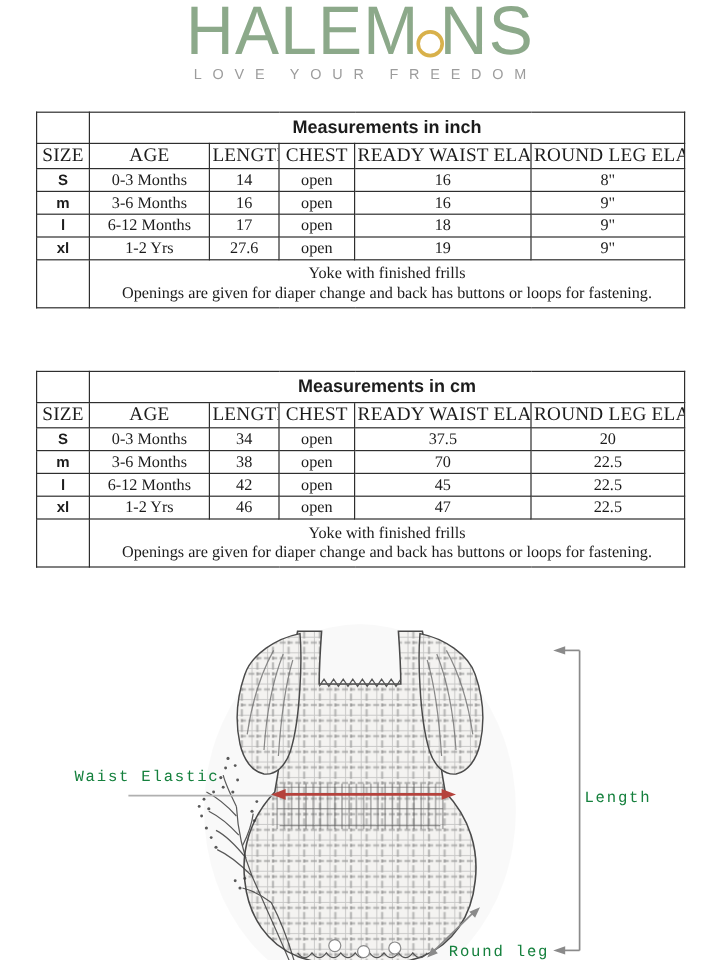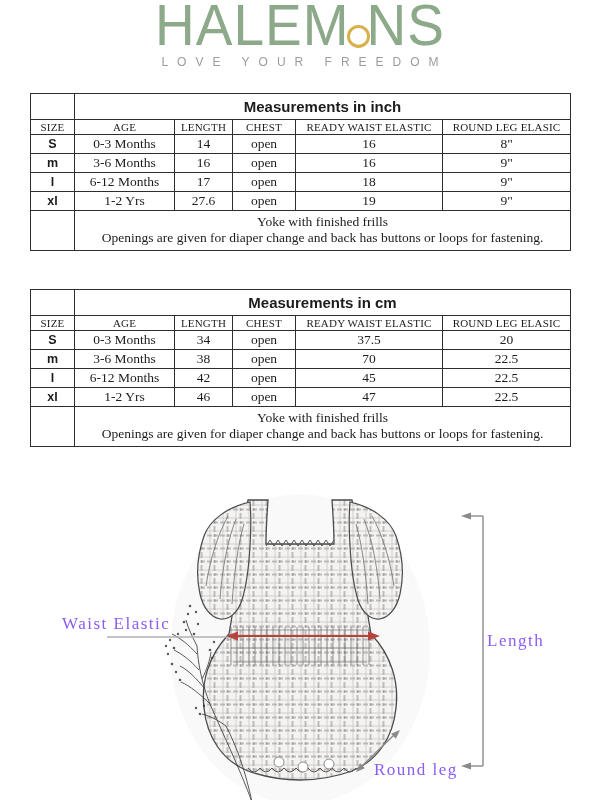--- a/index.html
+++ b/index.html
@@ -30,41 +30,41 @@
     text-indent:9px; 
   }
   
   .tables{width:540px;margin:24px auto 0;}
   table.size-table{
     width:540px;border-collapse:collapse;table-layout:fixed;
     border:1.5px solid #2e2e2e;
     font-size:13.5px;
     padding-left:36px;
   }
-  table.size-table + table.size-table{margin-top:38px;}
+  table.size-table + table.size-table{margin-top:52px;}
   .size-table td{
     border:1px solid #2e2e2e;text-align:center;vertical-align:middle;
     padding:1px 2px;overflow:hidden;white-space:nowrap;
   }
   .size-table td.title{
     font-family:"Liberation Sans", sans-serif;
     font-weight:bold;font-size:15px;padding:4px 0;
   }
-  .size-table td.colhead{font-size:11px;letter-spacing:0.2px;}
+  .size-table td.colhead{font-size:16px;letter-spacing:0.2px;}
   .size-table td.sizecell{
     font-family:"Liberation Sans", sans-serif;
     font-weight:bold;font-size:12.5px;
   }
   .size-table td.notes{padding:3px 0 4px;line-height:16px;white-space:normal;}
   
   .diagram{position:relative;width:600px;height:340px;margin-top:17px;}
   .diagram svg{position:absolute;left:0;top:0;}
   .anno{
-    position:absolute;font-family:Liberation Serif, serif;
-    color:#8b5cf6;font-size:17px;letter-spacing:1.5px;white-space:nowrap;
+    position:absolute;font-family:Liberation Mono, monospace;
+    color:#15803d;font-size:13px;letter-spacing:1.5px;white-space:nowrap;
   }
   .anno.waist{left:62px;top:150px;}
   .anno.length{left:487px;top:167px;}
   .anno.roundleg{left:374px;top:296px;}
 </style>
 </head>
 <body>
 
 <div class="logo-wrap">
   <div class="logo">

